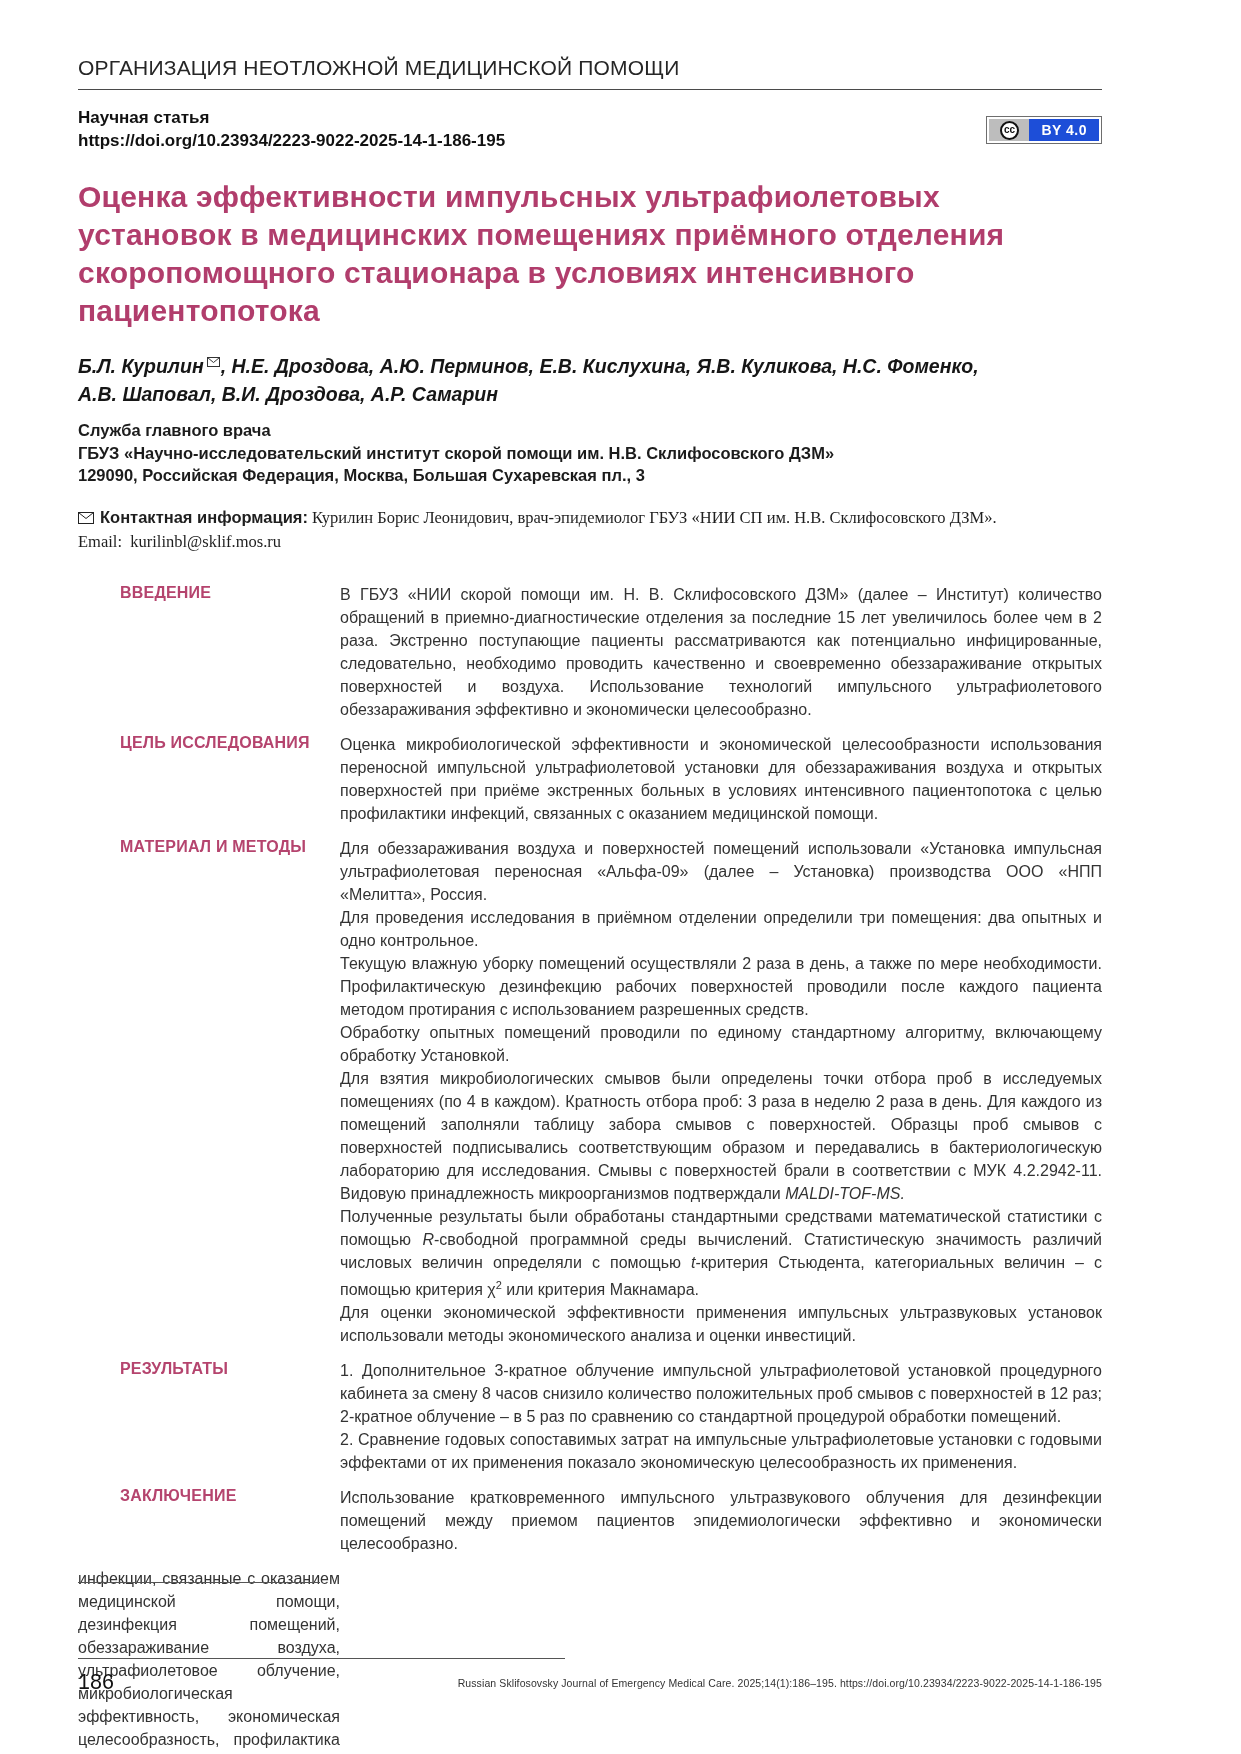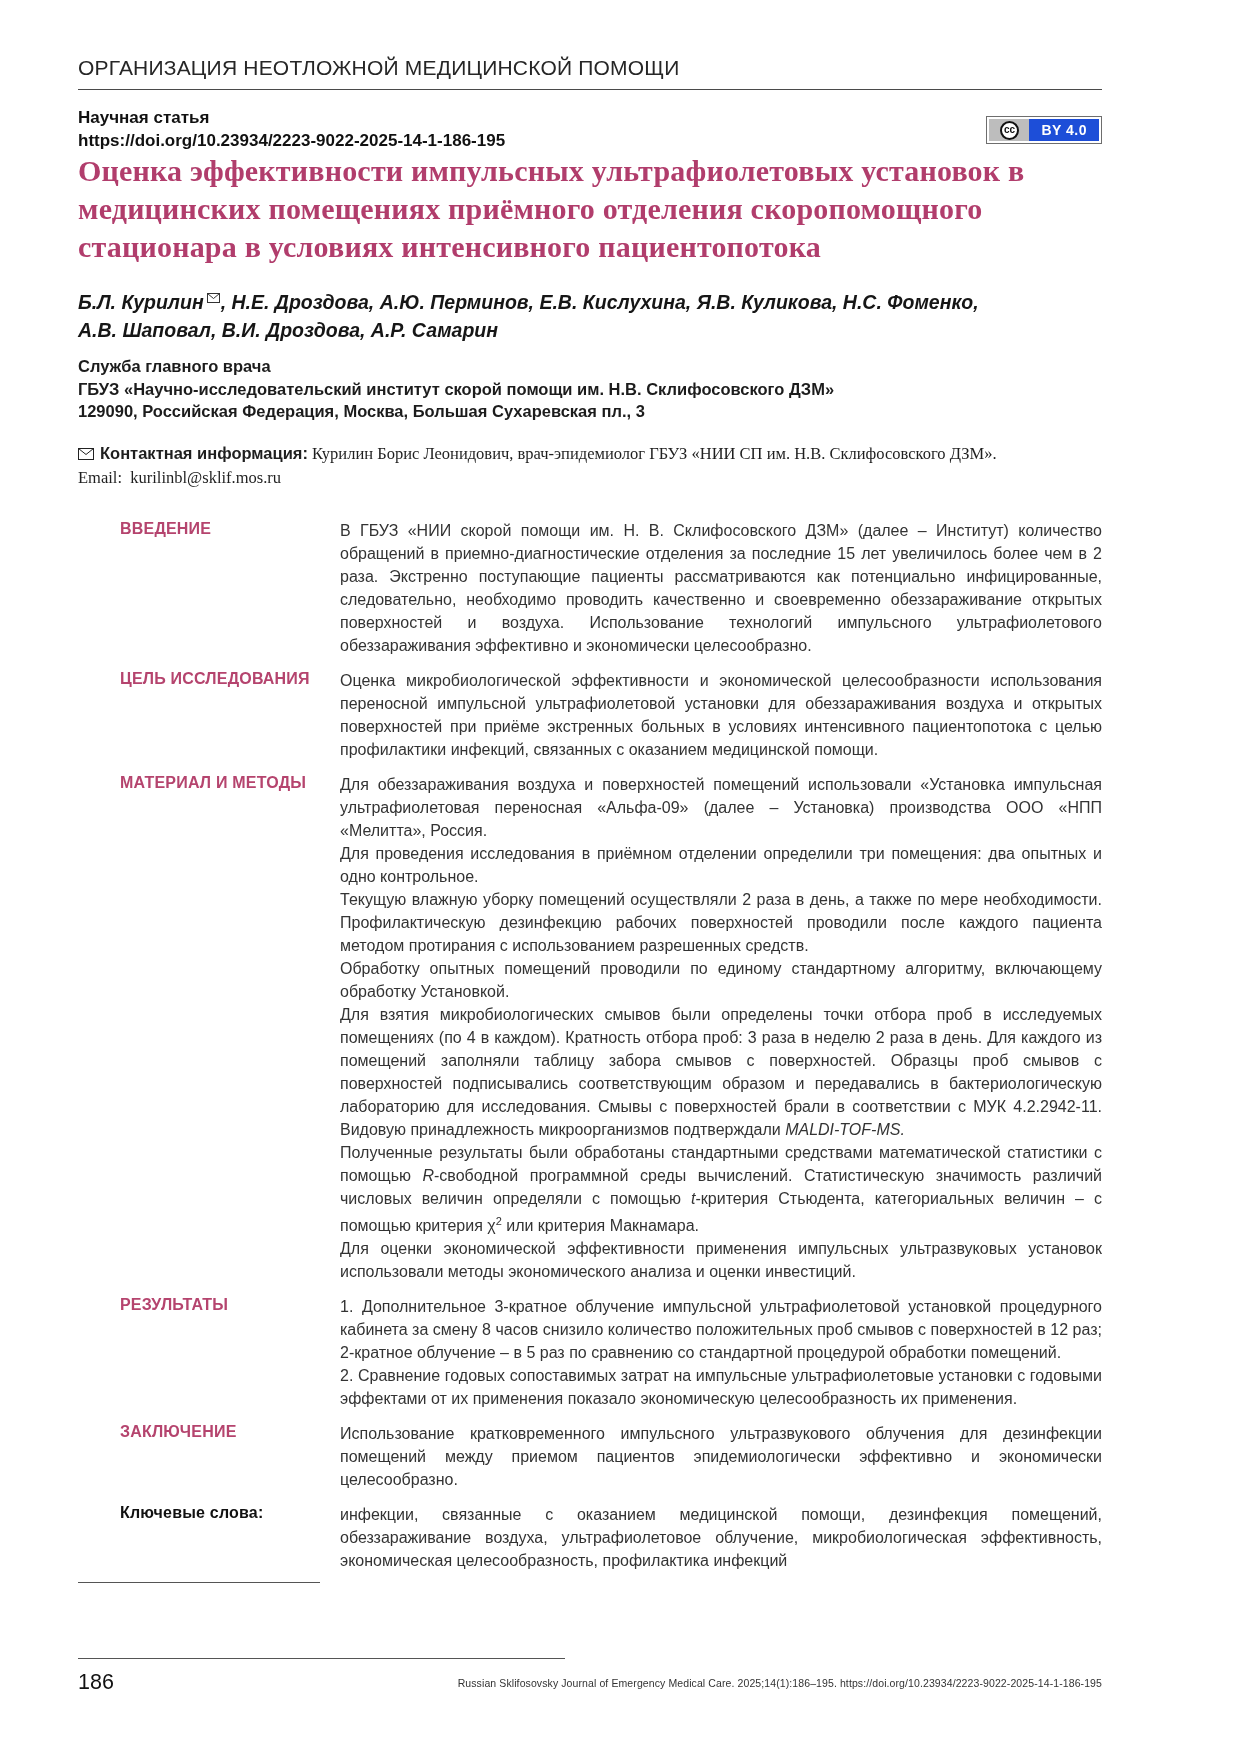--- a/index.html
+++ b/index.html
@@ -35,21 +35,22 @@
     width:19px; height:19px; border:2px solid #111; border-radius:50%;
     background:#fff; color:#111; font-weight:bold; font-size:10px;
     display:flex; align-items:center; justify-content:center; line-height:1;
   }
   .cc-right {
     background:#1d4ed8; color:#fff; font-weight:bold; font-size:14px;
     display:flex; align-items:center; padding:0 12px; letter-spacing:.5px;
   }
   
   .title {
-    font-family:Liberation Serif, serif;
+    margin-top:26px;
+    font-family:Liberation Sans, sans-serif;
     font-weight:bold; font-size:30px; line-height:38px;
     color:#b13d6c; max-width:985px; letter-spacing:.2px;
   }
   .authors {
     margin-top:16px; font-weight:bold; font-style:italic;
     font-size:19.5px; line-height:28px; color:#161616; max-width:1030px;
   }
   .env-sup { display:inline-block; vertical-align:6px; margin:0 1px 0 3px; }
   .affiliation { margin-top:11px; font-weight:bold; font-size:16.5px; line-height:22.5px; color:#1c1c1c; }
   
@@ -166,21 +167,20 @@
     </div>
 
     <div class="sec">
       <div class="sec-label">ЗАКЛЮЧЕНИЕ</div>
       <div class="sec-body">
         <p>Использование кратковременного импульсного ультразвукового облучения для дезинфекции помещений между приемом пациентов эпидемиологически эффективно и экономически целесообразно.</p>
       </div>
     </div>
 
     <div class="sec">
-      <div class="sec-label dark">Ключевые слова:</div>
       <div class="sec-body">
         <p>инфекции, связанные с оказанием медицинской помощи, дезинфекция помещений, обеззараживание воздуха, ультрафиолетовое облучение, микробиологическая эффективность, экономическая целесообразность, профилактика инфекций</p>
       </div>
     </div>
 
   </div>
 
   <div class="copyright-block">
     <div class="rule-short"></div>
   </div>

